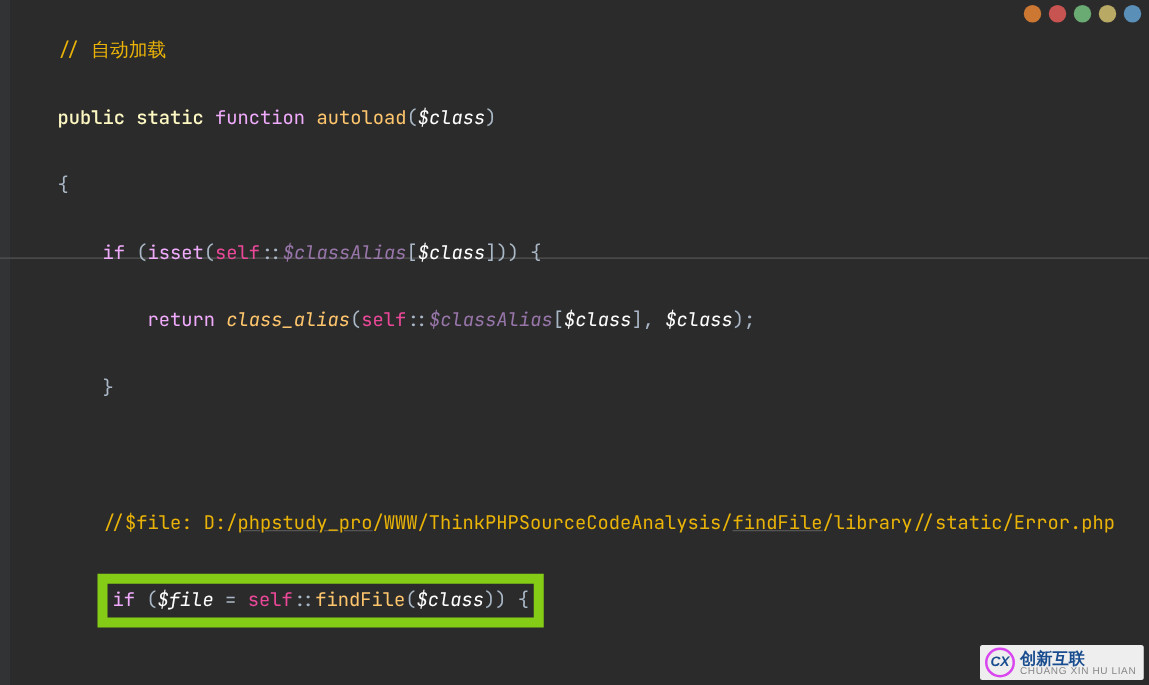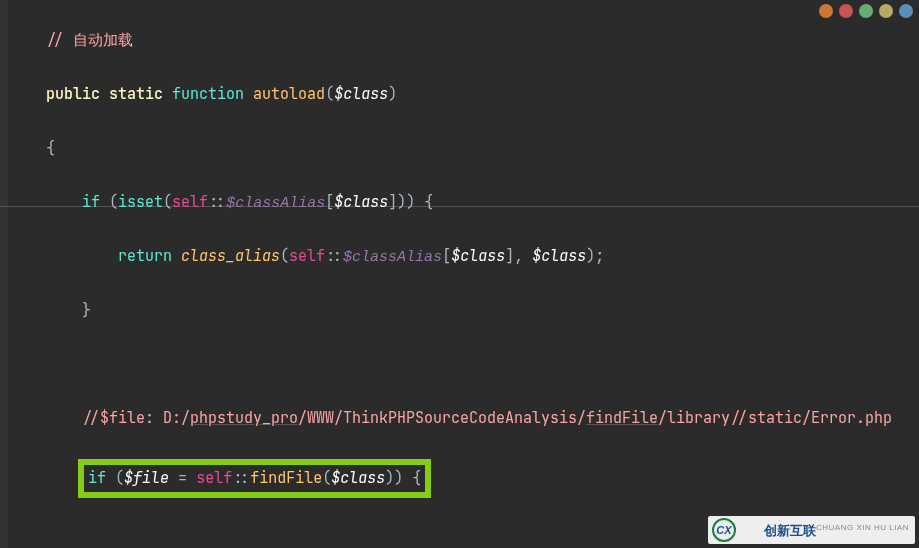--- a/index.html
+++ b/index.html
@@ -24,33 +24,33 @@
 }
 .code-area {
   position: absolute;
   left: 8px;
   top: 0;
   right: 0;
   padding-left: 2px;
   white-space: pre;
 }
 .line { height: 27px; display: block; }
-.c-comment { color: #fca5a5; }
-.c-keyword { color: #5eead4; margin-top: 20px; }
+.c-comment { color: #eab308; }
+.c-keyword { color: #f0abfc; margin-top: 20px; }
 .c-modifier { color: #fef9c3; font-weight: 500; }
 .c-func { color: #ffc66d; }
 .c-var { color: #ffffff; font-style: italic; }
-.c-varital { color: #9876aa; font-style: italic; font-family: Liberation Mono, monospace; }
+.c-varital { color: #9876aa; font-style: italic; }
 .c-paren { color: #a9b7c6; }
 .c-op { color: #a9b7c6; }
 .c-self { color: #ec4899; }
 .underline-link { text-decoration: underline; text-decoration-color: #555; text-align: center; }
 .highlight-box {
   display: inline-block;
-  border: 6px solid #84cc16;
+  border: 8px solid #84cc16;
   padding: 0 4px;
   margin-left: -4px;
 }
 .current-line-underline {
   position: absolute;
   left: 0;
   top: 206px;
   width: 100%;
   height: 1px;
   background: #555;
@@ -82,31 +82,31 @@
   padding: 2px 6px 2px 4px;
   border-radius: 2px;
   display: flex;
   align-items: center;
   gap: 4px;
   font-family: "Microsoft YaHei", sans-serif;
 }
 .watermark-logo {
   width: 24px;
   height: 24px;
-  border: 2px solid #15803d;
+  border: 2px solid #d946ef;
   border-radius: 50%;
   display: flex;
   align-items: center;
   justify-content: center;
   color: #1a4d8f;
   font-weight: bold;
   font-size: 11px;
   font-style: italic;
 }
-.watermark-text { display: flex; flex-direction: row; line-height: 1; margin-left: 24px; }
+.watermark-text { display: flex; flex-direction: column; line-height: 1; }
 .watermark-title { color: #1a4d8f; font-size: 13px; font-weight: bold; }
 .watermark-sub { color: #888; font-size: 8px; letter-spacing: 0.5px; }
 </style>
 </head>
 <body>
 
 <div class="gutter"></div>
 
 <div class="top-icons">
   <div class="top-icon ico-orange"></div>

